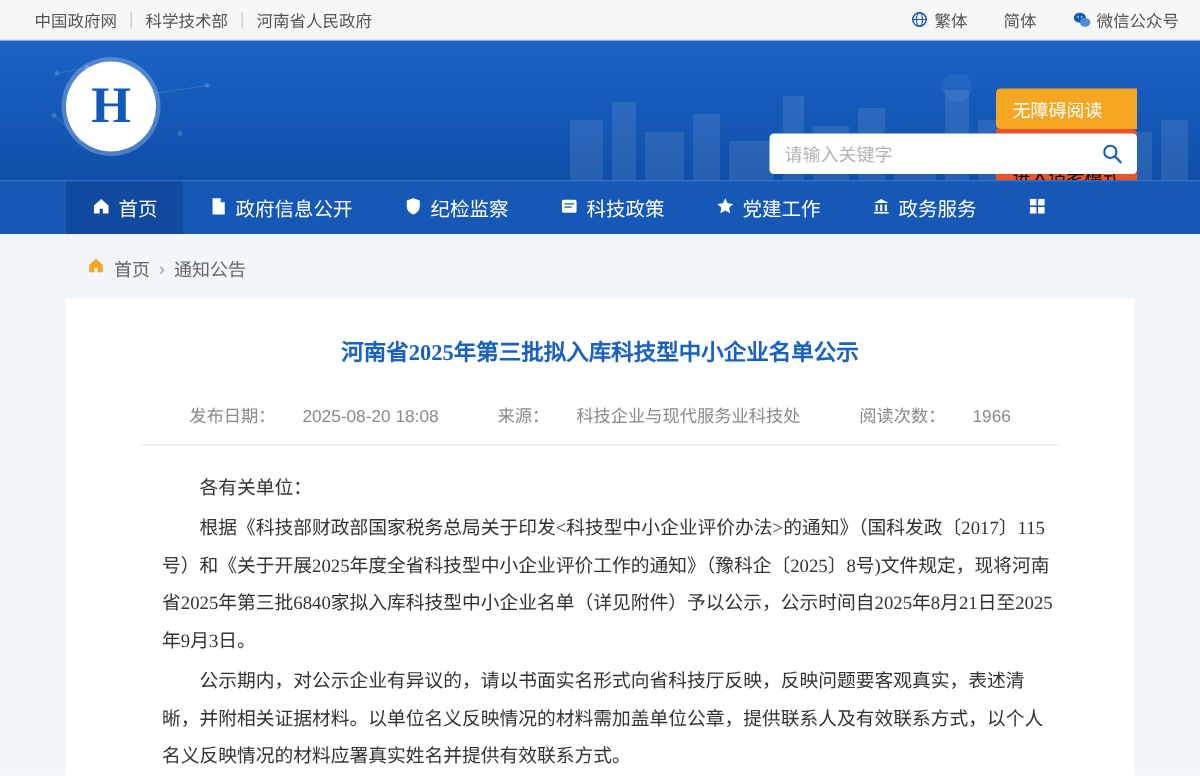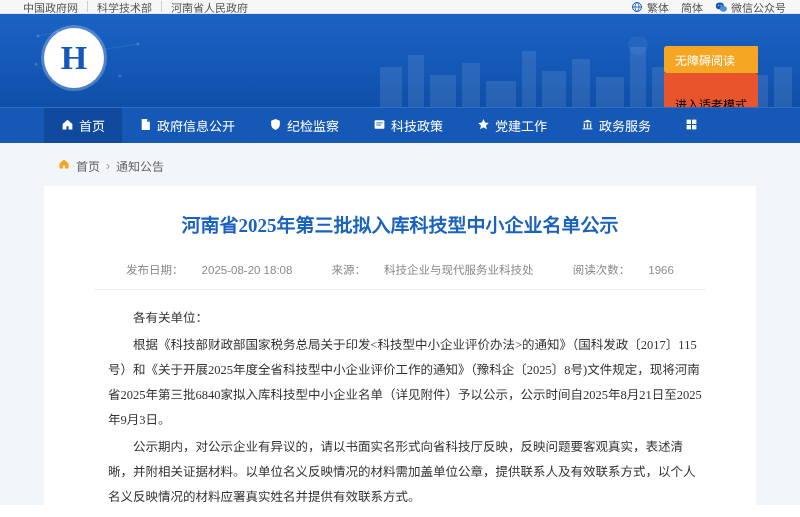--- a/index.html
+++ b/index.html
@@ -11,38 +11,38 @@
     background: #ffffff;
   }
 
   
   .topbar {
     height: 14px;
     background: #f7f7f7;
     border-bottom: 1px solid #e6e6e6;
     display: flex;
     align-items: center;
-    padding: 0 14px;
+    padding: 13px 14px;
     font-size: 11px;
     color: #555;
   }
   .topbar-links { display: flex; align-items: center; }
   .topbar-links .tl-item {
     padding: 0 9px;
     color: #555;
     white-space: nowrap;
   }
   .topbar-links .tl-sep {
     width: 1px; height: 11px; background: #cfcfcf;
   }
   .topbar-right {
     margin-left: auto;
     display: flex;
     align-items: center;
-    gap: 12px;
+    gap: 24px;
     font-size: 11px;
     color: #555;
   }
   .tr-item { display: flex; align-items: center; gap: 4px; white-space: nowrap; }
   .tr-icon { width: 12px; height: 12px; display: inline-block; }
 
   
   .banner {
     position: relative;
     height: 93px;
@@ -174,21 +174,21 @@
   .crumb a { color: #666; text-decoration: none; }
 
   .card {
     background: #ffffff;
     min-height: 300px;
     padding: 26px 50px 10px 50px;
   }
   .article-title {
     text-align: center;
     color: #1a62c0;
-    font-size: 19px;
+    font-size: 15px;
     font-weight: bold;
     line-height: 1.5;
     font-family: "Liberation Serif", serif;
   }
   .meta {
     margin-top: 20px;
     text-align: center;
     font-size: 11.5px;
     color: #8a8a8a;
     padding-bottom: 12px;
@@ -291,20 +291,29 @@
     <div class="logo">
       <span>H</span>
     </div>
   </div>
 
   <div class="banner-actions">
     <div class="btn-accessible">无障碍阅读</div>
     <div class="btn-elder">进入适老模式</div>
   </div>
 
+  <div class="searchbox">
+    <input type="text" placeholder="请输入关键字" style="">
+    <span class="search-btn">
+      <svg width="15" height="15" viewBox="0 0 24 24">
+          <circle cx="10" cy="10" r="6.5" fill="none" stroke="#1559b8" stroke-width="2.2"></circle>
+          <line x1="15" y1="15" x2="21" y2="21" stroke="#1559b8" stroke-width="2.4" stroke-linecap="round"></line>
+        </svg>
+    </span>
+  </div>
 </div>
 
 <div class="nav">
   <div class="nav-item active">
     <span>
       <svg width="13" height="13" viewBox="0 0 24 24">
           <path d="M3 11 L12 3 L21 11 V21 H14 V15 H10 V21 H3 Z" fill="#ffffff"></path>
         </svg>
     </span>
     <span>首页</span>

